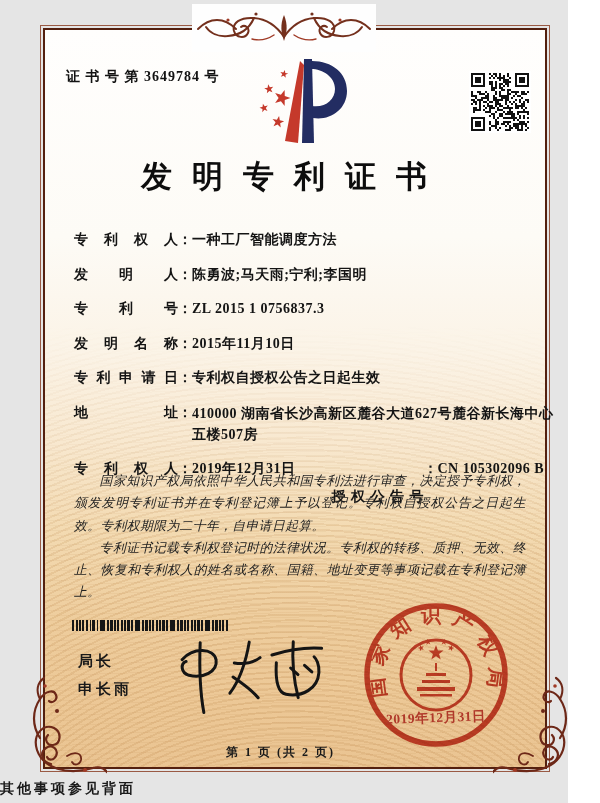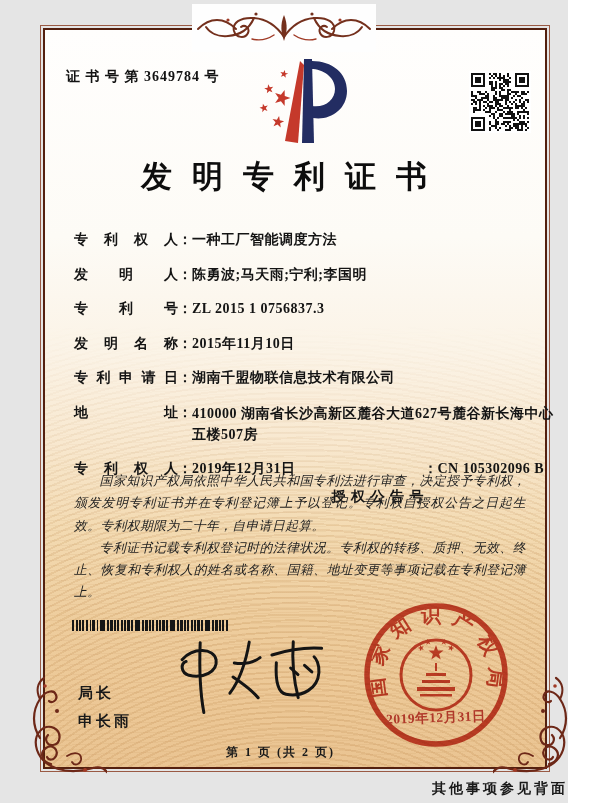--- a/index.html
+++ b/index.html
@@ -59,35 +59,35 @@
   .paragraphs{position:absolute;left:74px;top:470px;width:452px;z-index:5;
     font-size:12.8px;line-height:1.74;letter-spacing:.4px;font-weight:500;
     color:#222;text-align:justify;}
   .paragraphs p{margin:0;text-indent:2em;font-style:italic;}
   
   .barcode{position:absolute;left:72px;top:620px;width:156px;height:11px;z-index:5;
     background-image:
       repeating-linear-gradient(90deg,#161616 0 1.5px,transparent 1.5px 3.5px),
       repeating-linear-gradient(90deg,#161616 0 1px,transparent 1px 5px),
       repeating-linear-gradient(90deg,#161616 0 2px,transparent 2px 7px);}
-  .director{position:absolute;left:78px;top:684px;z-index:5;
+  .director{position:absolute;left:78px;top:652px;z-index:5;
     font-size:15px;font-weight:700;letter-spacing:3px;color:#1a1a1a;font-family:Liberation Mono, monospace;}
   .director div{margin-bottom:9px;}
   .signature{position:absolute;left:165px;top:632px;width:175px;height:88px;z-index:6;
     transform:rotate(-3deg);}
   .seal{position:absolute;left:360px;top:599px;width:152px;height:152px;z-index:6;
     mix-blend-mode:multiply;opacity:.93;}
   .seal-date{position:absolute;left:352px;top:709px;width:168px;z-index:7;
     text-align:center;font-size:13.5px;font-weight:700;color:#b0392a;
     letter-spacing:.5px;transform:rotate(-2deg);}
   
   .page-info{position:absolute;left:0;right:7px;top:744px;z-index:5;
     text-align:center;font-size:12px;font-weight:700;letter-spacing:2px;color:#1a1a1a;}
   .back-note{position:absolute;left:0;right:0;top:780px;z-index:5;
-    text-align:right;font-size:14px;font-weight:700;letter-spacing:3px;color:#1a1a1a;}
+    text-align:left;font-size:14px;font-weight:700;letter-spacing:3px;color:#1a1a1a;}
 </style>
 </head>
 <body>
 
 <div class="page">
 
   <div class="border-frame"></div>
 
   <div class="ornament-top">
     <svg width="184" height="48" viewBox="0 0 184 46">
@@ -179,21 +179,21 @@
     <div class="field-row">
       <span class="flabel">发明人</span><span class="colon">：</span><span class="fvalue">陈勇波;马天雨;宁利;李国明</span>
     </div>
     <div class="field-row">
       <span class="flabel">专利号</span><span class="colon">：</span><span class="fvalue">ZL 2015 1 0756837.3</span>
     </div>
     <div class="field-row">
       <span class="flabel">发明名称</span><span class="colon">：</span><span class="fvalue">2015年11月10日</span>
     </div>
     <div class="field-row">
-      <span class="flabel">专利申请日</span><span class="colon">：</span><span class="fvalue">湖南千盟物联信息技术有限公司</span>
+      <span class="flabel">专利申请日</span><span class="colon">：</span><span class="fvalue">专利权自授权公告之日起生效</span>
     </div>
     <div class="field-row">
       <span class="flabel">地址</span><span class="colon">：</span><span class="fvalue addr"><span>410000 湖南省长沙高新区麓谷大道627号麓谷新长海中心</span><span>五楼507房</span></span>
     </div>
     <div class="field-row">
       <span class="flabel">专利权人</span><span class="colon">：</span><span class="fvalue">2019年12月31日</span><span class="flabel second">授权公告号</span><span class="colon">：</span><span class="fvalue">CN 105302096 B</span>
     </div>
   </div>
 
   <div class="paragraphs">

